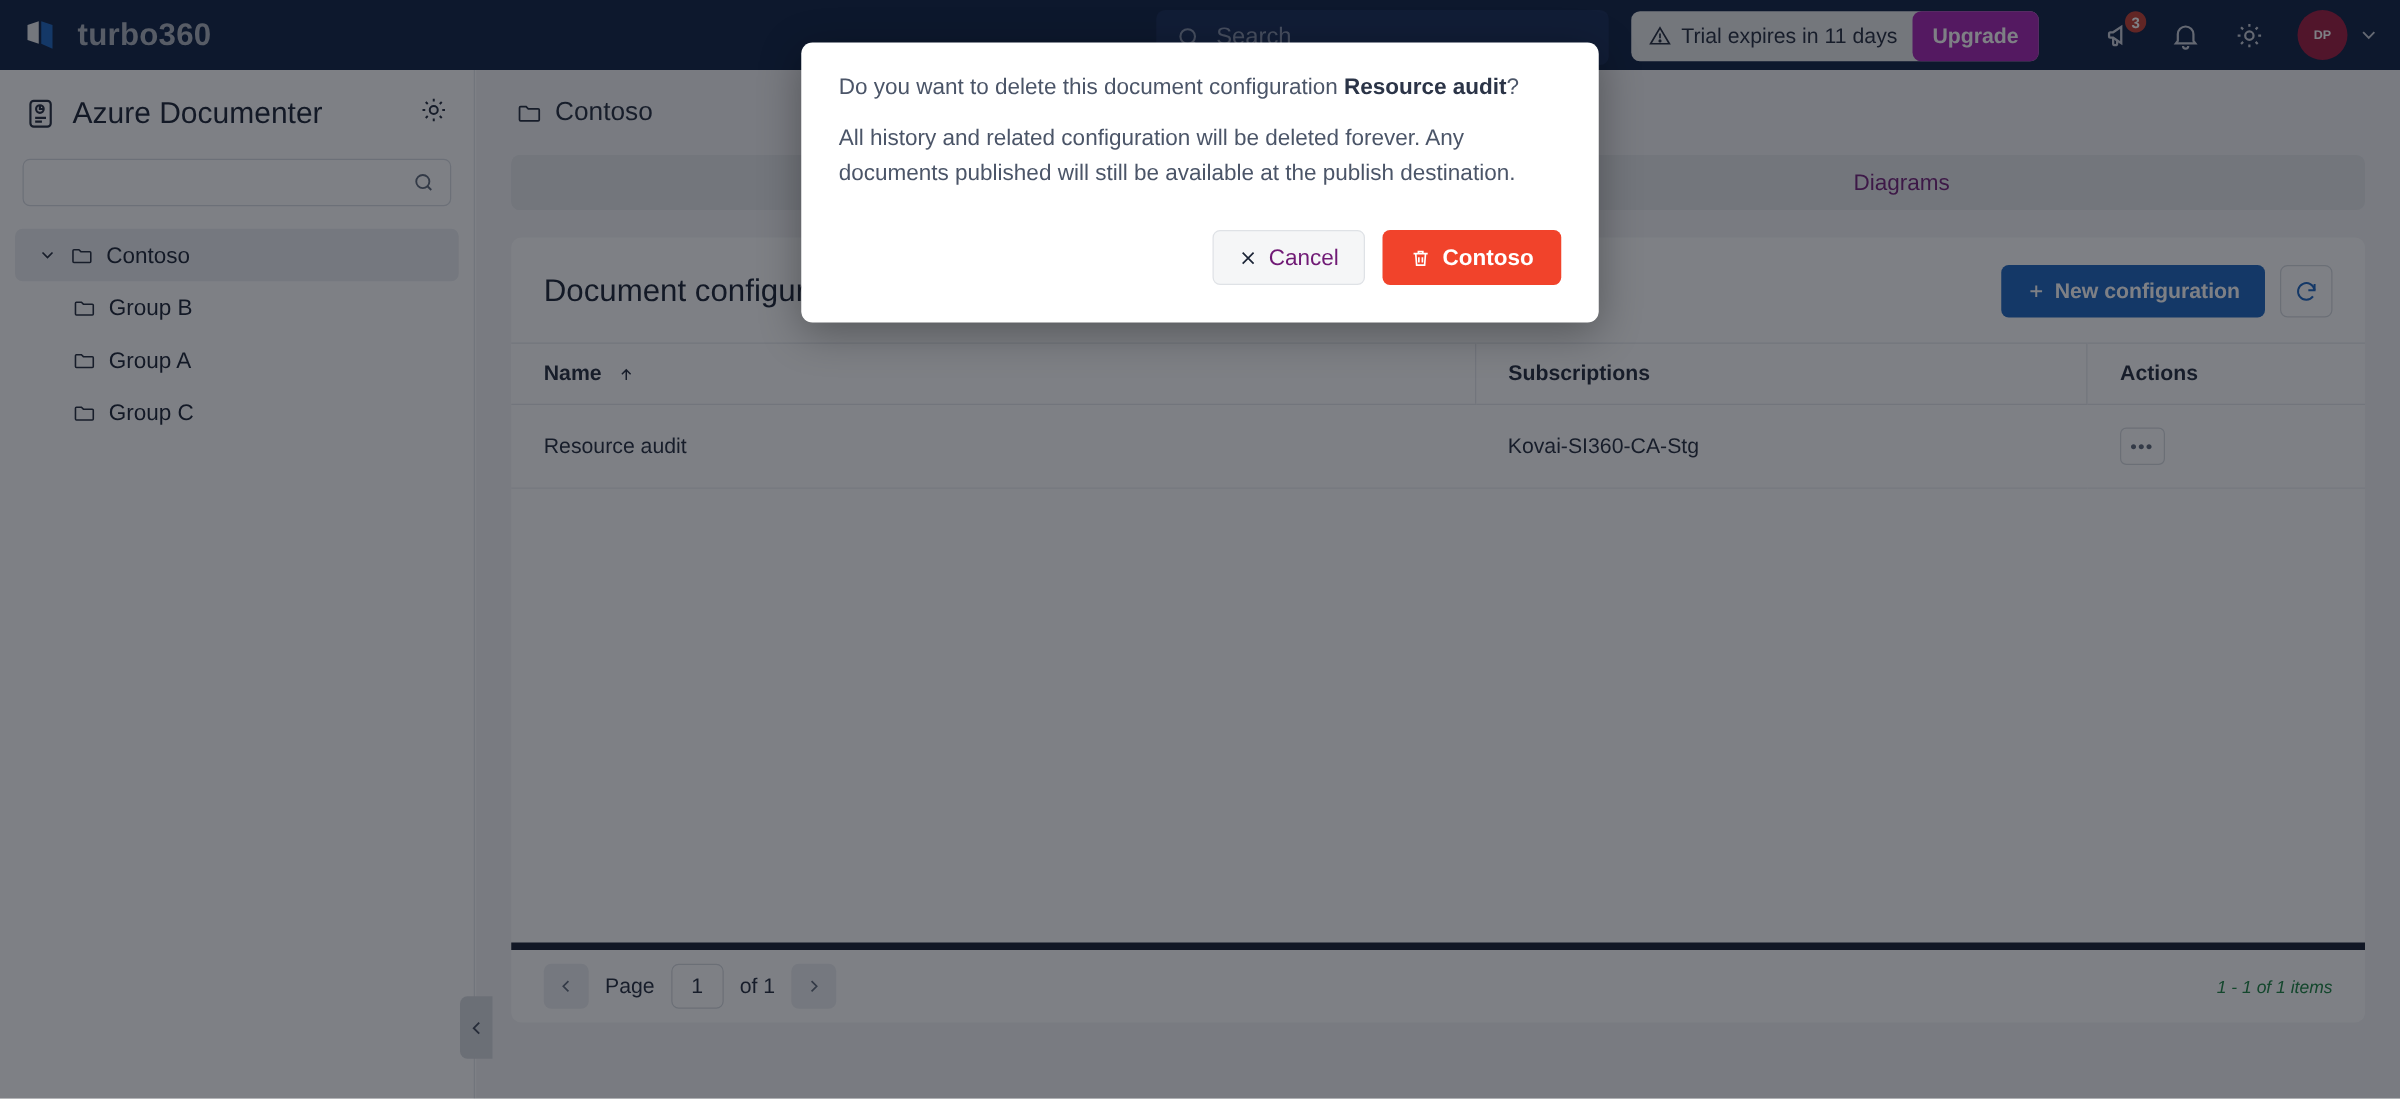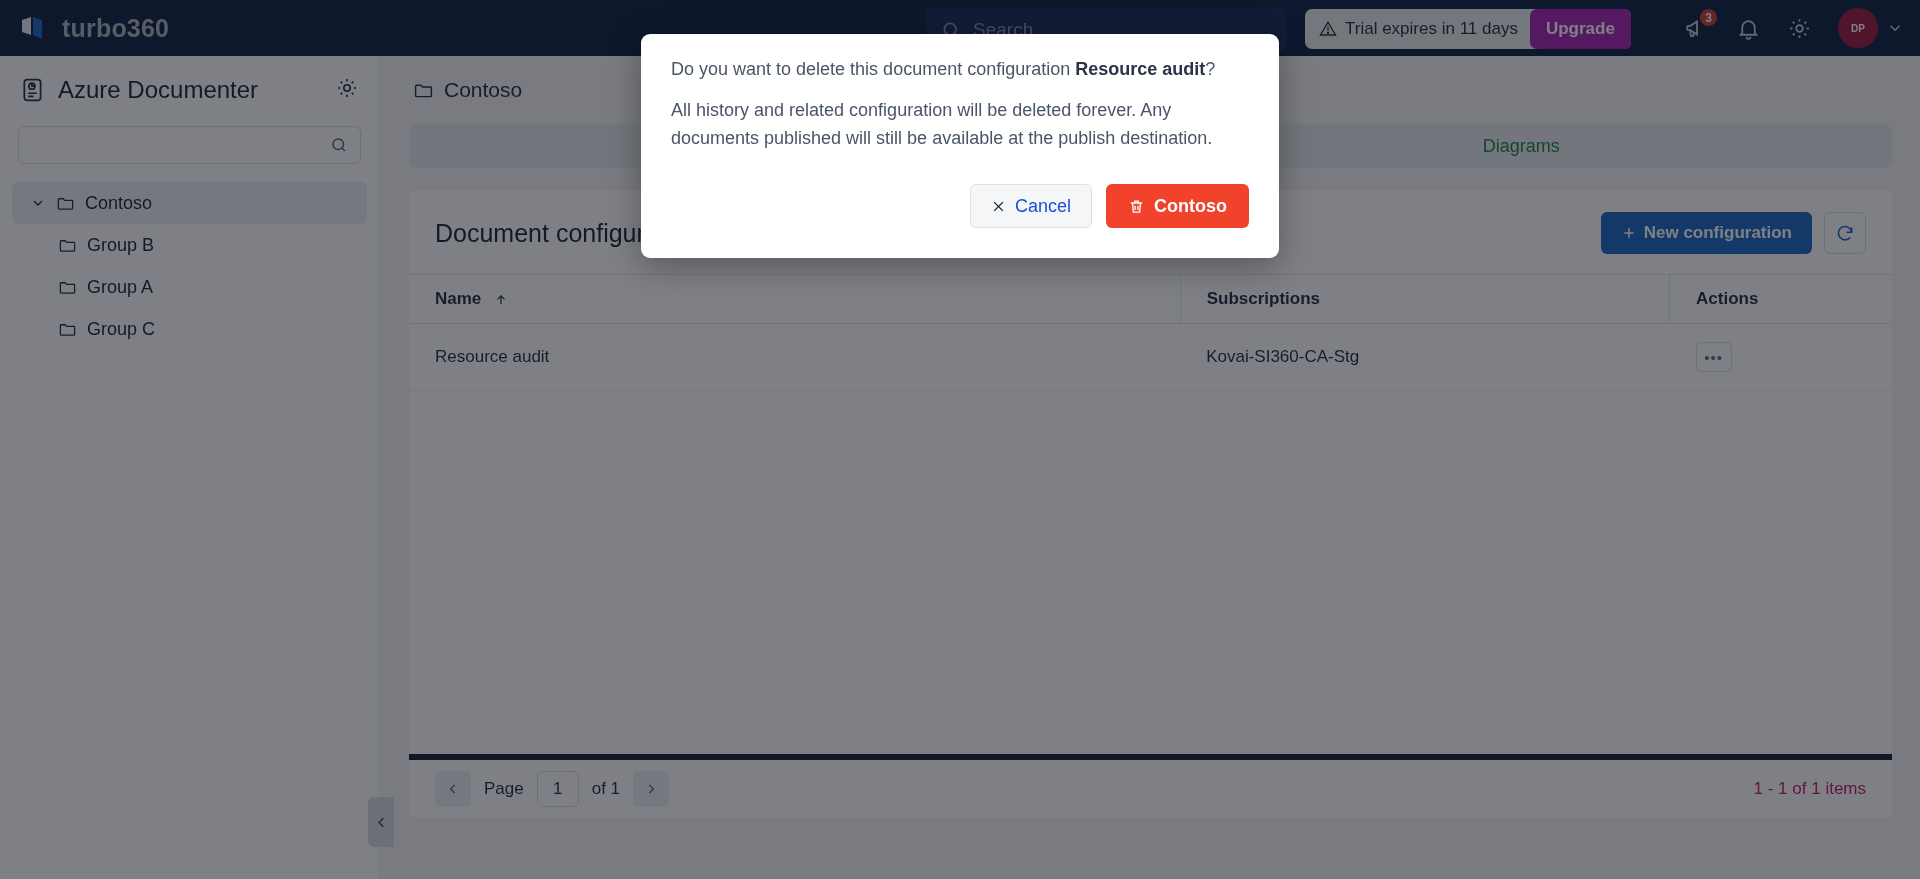--- a/index.html
+++ b/index.html
@@ -80,21 +80,21 @@
     position: absolute; left: 368px; bottom: 32px; width: 26px; height: 50px;
     background: #d6d9de; border-radius: 6px 0 0 6px;
     display: flex; align-items: center; justify-content: center; cursor: pointer; z-index: 3;
   }
 
   
   .main { position: absolute; left: 381px; top: 56px; width: 1539px; height: 823px; background: #f3f4f6; }
   .breadcrumb { display: flex; align-items: center; gap: 10px; padding: 22px 0 0 32px; font-size: 21px; color: #1b2436; }
 
   .tabs { display: flex; margin: 22px 28px 0 28px; background: #e6e8eb; border-radius: 7px; height: 44px; overflow: hidden; }
-  .tab { flex: 1; display: flex; align-items: center; justify-content: center; font-size: 18px; color: #15803d; cursor: pointer; }
+  .tab { flex: 1; display: flex; align-items: center; justify-content: center; font-size: 18px; color: #701a75; cursor: pointer; }
   .tab.active { background: #e6e8eb; }
 
   .panel { margin: 22px 28px 0 28px; background: #fff; border-radius: 8px; height: 628px; position: relative; }
   .panel-head { display: flex; align-items: center; padding: 22px 26px 0 26px; }
   .panel-title { font-size: 25px; color: #121b2d; flex: 1; }
   .btn-primary {
     background: #1560bd; color: #fff; border: none; border-radius: 6px; height: 42px;
     padding: 0 20px; font-size: 17px; font-weight: 600; cursor: pointer; font-family: inherit;
     display: flex; align-items: center; gap: 7px;
   }
@@ -120,40 +120,40 @@
     position: absolute; left: 0; right: 0; bottom: 0; height: 64px;
     display: flex; align-items: center; padding: 0 26px; gap: 13px;
     border-top: 6px solid #0f172a;
   }
   .pg-btn {
     width: 36px; height: 36px; background: #eceef1; border: none; border-radius: 6px;
     cursor: pointer; color: #5a6576; font-size: 17px; display: flex; align-items: center; justify-content: center;
   }
   .pg-label { font-size: 17px; color: #1b2436; }
   .pg-input { width: 42px; height: 36px; border: 1px solid #d5d9de; border-radius: 6px; text-align: center; font-size: 17px; font-family: inherit; color: #1b2436; outline: none; }
-  .pg-count { margin-left: auto; font-size: 17px; color: #be185d; }
+  .pg-count { margin-left: auto; font-size: 14px; color: #15803d; font-style: italic; }
 
   
   .overlay { position: absolute; inset: 0; background: rgba(20,24,33,.55); z-index: 10; }
   .modal {
     position: absolute; left: 641px; top: 34px; width: 638px;
     background: #fff; border-radius: 9px; z-index: 11;
     box-shadow: 0 8px 34px rgba(0,0,0,.32);
   }
   .modal-head { display: flex; align-items: center; padding: 26px 26px 0 26px; }
   .modal-title { color: #f1432b; font-size: 26px; font-weight: 700; display: flex; align-items: center; gap: 13px; flex: 1; }
   .modal-close { background: none; border: none; cursor: pointer; padding: 4px; display: flex; }
   .modal-body { padding: 22px 30px 0 30px; }
   .modal-body p { font-size: 18px; line-height: 1.52; color: #4b5568; }
   .modal-body p + p { margin-top: 14px; }
   .modal-body b { color: #2b3447; font-weight: 700; }
   .modal-foot { display: flex; justify-content: flex-end; gap: 14px; padding: 32px 30px 30px 30px; }
   .btn-cancel {
     background: #f5f6f7; border: 1px solid #dfe2e6; border-radius: 6px; height: 44px;
-    padding: 0 20px; font-size: 18px; color: #1d4ed8; cursor: pointer; font-family: inherit;
+    padding: 0 20px; font-size: 18px; color: #701a75; cursor: pointer; font-family: inherit;
     display: flex; align-items: center; gap: 9px;
   }
   .btn-delete {
     background: #f1432b; border: none; border-radius: 6px; height: 44px;
     padding: 0 22px; font-size: 18px; color: #fff; font-weight: 600; cursor: pointer; font-family: inherit;
     display: flex; align-items: center; gap: 9px;
   }
 </style>
 </head>
 <body>

